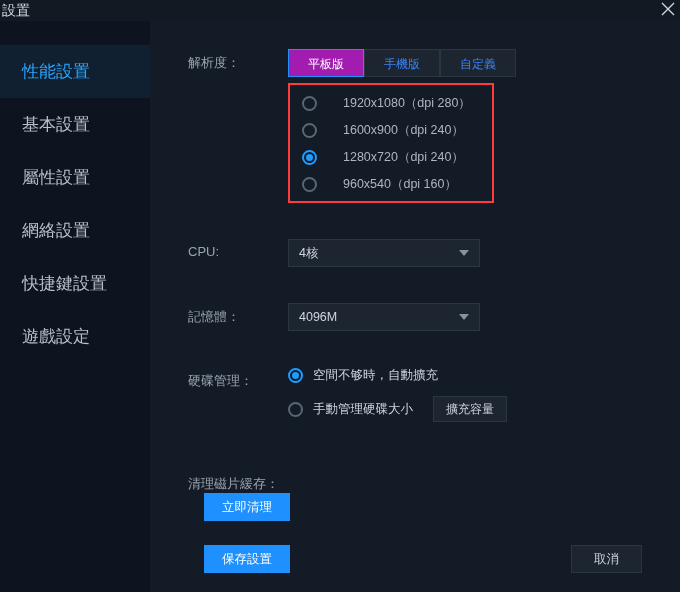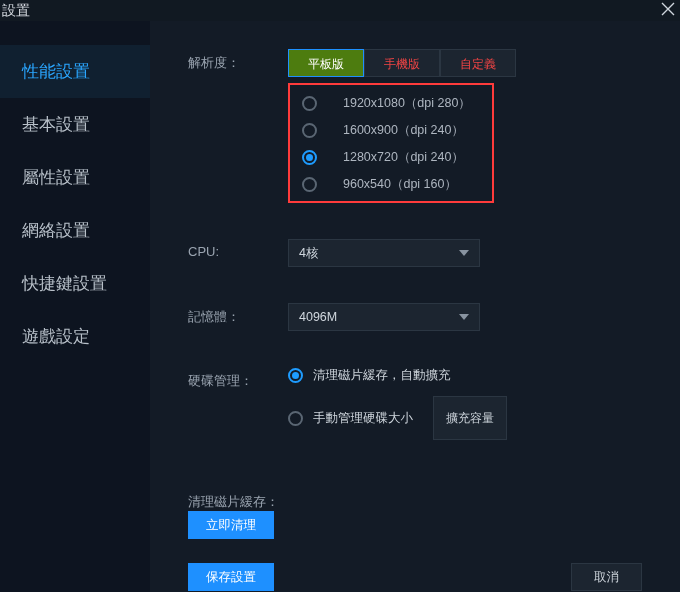--- a/index.html
+++ b/index.html
@@ -77,26 +77,26 @@
   }
   .field { flex: 1; }
   .tabbar { display: flex; gap: 0; }
   .tabbtn {
     width: 76px;
     height: 28px;
     line-height: 28px;
     text-align: center;
     background: #1c2530;
     border: 1px solid #2b3642;
-    color: #ef4444;
+    color: #3b82f6;
     font-size: 12px;
     cursor: pointer;
   }
   .tabbtn.active {
-    background: #4d7c0f;
+    background: #a21caf;
     border-color: #1e90ff;
     color: #fff;
   }
   .radio-list {
     border: 2px solid #ff3b3b;
     padding: 10px 12px 6px 12px;
     width: 206px;
     margin-top: 6px;
   }
   .radio-row {
@@ -148,37 +148,38 @@
   }
   .disk-status { color: #cfd6dd; font-size: 13px; margin-bottom: 14px; }
   .inline-radio {
     display: flex;
     align-items: center;
     gap: 10px;
     margin-bottom: 12px;
   }
   .inline-radio .radio-label { color: #cfd6dd; }
   .small-btn {
-    height: 44px;
+    height: 26px;
     padding: 0 12px;
     background: #1c2530;
     border: 1px solid #2b3642;
     color: #cfd6dd;
     font-size: 12px;
     cursor: pointer;
     margin-left: 10px;
   }
   .primary-btn {
     height: 28px;
     padding: 0 18px;
     background: #1e90ff;
     border: none;
     color: #fff;
     font-size: 12.5px;
     cursor: pointer;
+    margin-left: 16px;
   }
   .secondary-btn {
     height: 28px;
     padding: 0 22px;
     background: #1c2530;
     border: 1px solid #2b3642;
     color: #cfd6dd;
     font-size: 12.5px;
     cursor: pointer;
   }
@@ -266,21 +267,21 @@
         </div>
       </div>
 
       <div class="row">
         <div class="label">硬碟管理：</div>
         <div class="field">
           <div class="inline-radio">
             <span class="radio-outer checked">
                   <span class="radio-inner"></span>
                 </span>
-            <span class="radio-label">清理磁片緩存，自動擴充</span>
+            <span class="radio-label">空間不够時，自動擴充</span>
           </div>
           <div class="inline-radio">
             <span class="radio-outer"></span>
             <span class="radio-label">手動管理硬碟大小</span>
             <button class="small-btn">擴充容量</button>
           </div>
         </div>
       </div>
 
       <div class="row tight">

